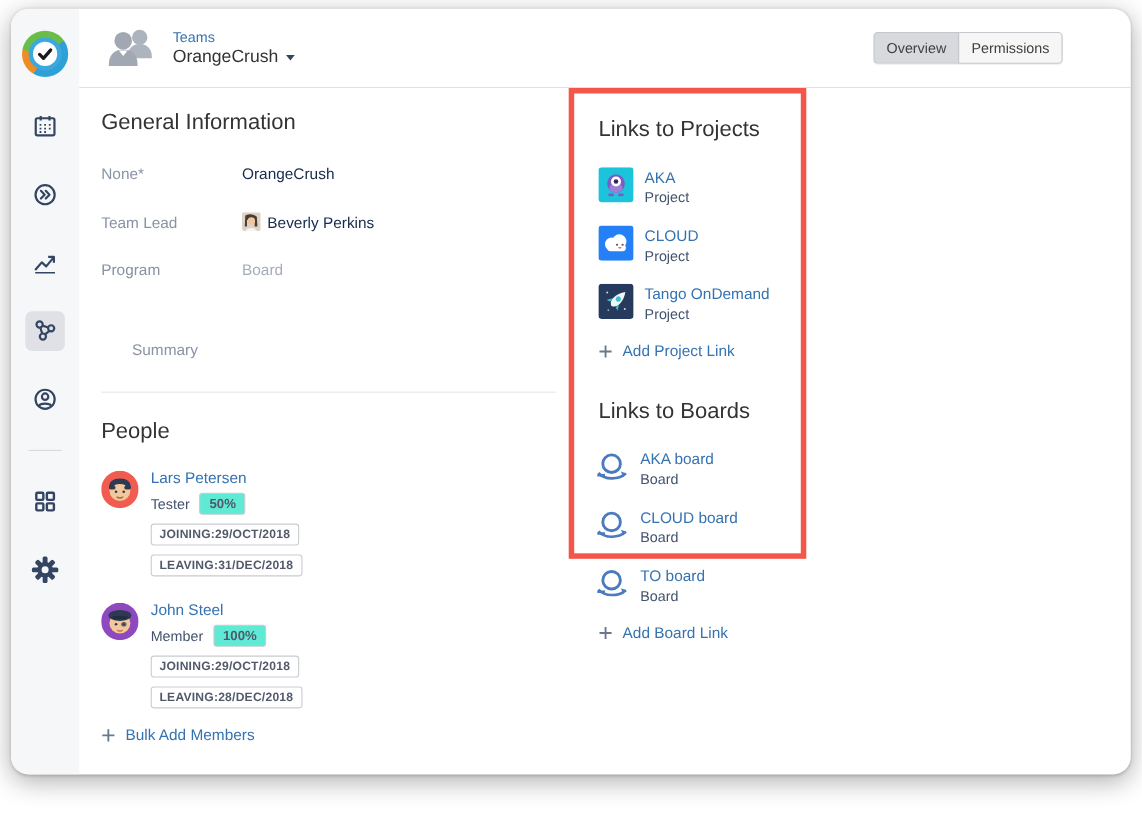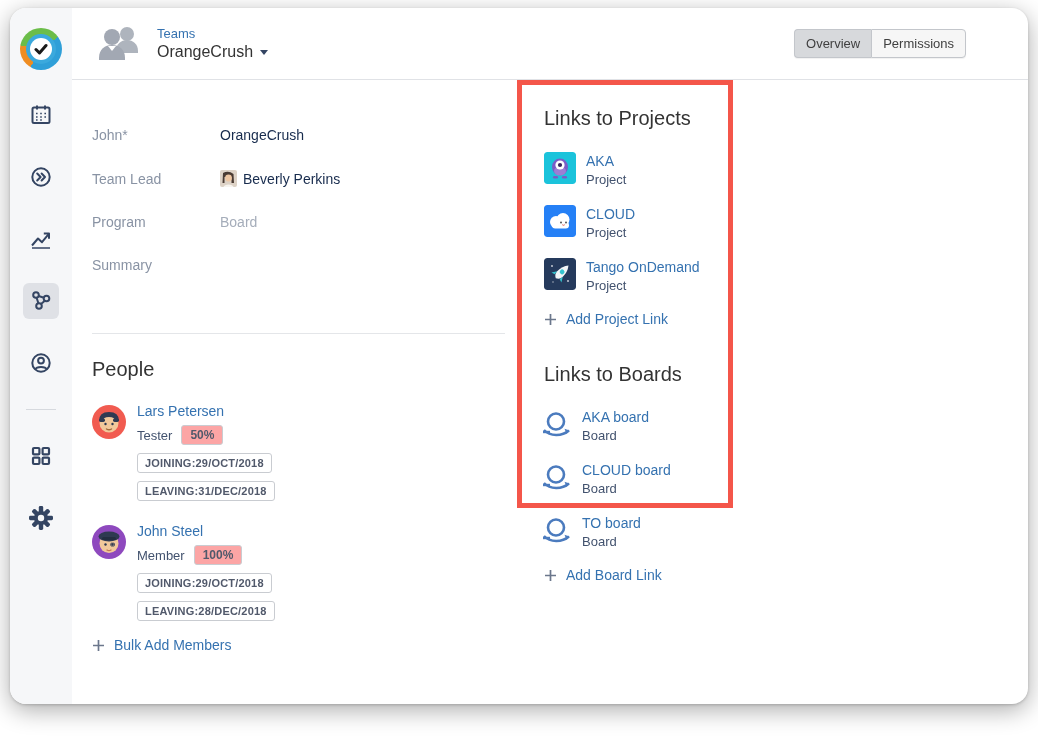--- a/index.html
+++ b/index.html
@@ -47,35 +47,35 @@
   .btn.active { background:#d7d9dc; }
   .btn:first-child { border-radius:4px 0 0 4px; border-right:none; }
   .btn:last-child { border-radius:0 4px 4px 0; }
 
   .content { position:relative; flex:1; }
 
   
   .left-col { position:absolute; left:20px; top:0; width:413px; padding-top:20px; }
   h2.section { font-size:20px; font-weight:500; color:#333; }
   .form-row { display:flex; align-items:center; margin-top:27px; }
-  .form-row.top { align-items:flex-start; }
+  .form-row.top { align-items:flex-end;margin-left:28px; }
   .form-label { width:128px; color:#8993a4; font-size:14px; flex-shrink:0; }
   .form-value { color:#172b4d; font-size:14px; display:flex; align-items:center; gap:6px; }
   .form-value.muted { color:#a5adba; }
   .summary-area { flex:1; min-height:46px; position:relative; cursor:text; }
   .col-divider { border:none; border-top:1px solid #e4e6e9; margin:30px 0 0 0; }
   .people-heading { margin-top:24px; }
 
   .member { display:flex; margin-top:22px; }
   .member-avatar { flex-shrink:0; margin-top:2px; }
   .member-info { margin-left:11px; display:flex; flex-direction:column; align-items:flex-start; }
   .member-name { color:#3572b0; font-size:14px; text-decoration:none; cursor:pointer; }
   .role-line { display:flex; align-items:center; margin-top:6px; gap:9px; }
   .role-label { color:#42526e; font-size:13px; }
-  .chip { border:1px solid #c9ccd1; border-radius:3px; background:#fca5a5; color:#51596b;
+  .chip { border:1px solid #c9ccd1; border-radius:3px; background:#5eead4; color:#51596b;
     font-size:12px; font-weight:bold; padding:2px 8px; }
   .date-chip { border:1px solid #c9ccd1; border-radius:3px; background:#fff; color:#51596b;
     font-size:11px; font-weight:bold; padding:3px 7px; margin-top:8px; letter-spacing:.2px; }
   .add-link-row { display:flex; align-items:center; gap:9px; margin-top:16px; cursor:pointer; }
   .add-link-row.first { margin-top:26px; }
   .add-link { color:#3572b0; font-size:14px; text-decoration:none; }
 
   
   .links-box { position:absolute; left:445px; top:0; width:216px; height:428px;
     border:5px solid #f4564a; padding:22px 10px 0 22px; }
@@ -198,23 +198,24 @@
       <div class="spacer"></div>
       <div class="btn-group">
         <button class="btn active">Overview</button>
         <button class="btn">Permissions</button>
       </div>
     </div>
 
     <div class="content">
 
       <div class="left-col">
+        <h2 class="section">General Information</h2>
 
         <div class="form-row">
-          <div class="form-label">John*</div>
+          <div class="form-label">None*</div>
           <div class="form-value">OrangeCrush</div>
         </div>
 
         <div class="form-row">
           <div class="form-label">Team Lead</div>
           <div class="form-value">
             <svg width="17" height="17" viewBox="0 0 17 17">
               <rect width="17" height="17" rx="2" fill="#ddd2c6"></rect>
               <path d="M3 3 q5.5 -3 10.5 1 l0.5 9 -2.5 0 0-6 -7 0 0 6 -2 0 z" fill="#4a3b33"></path>
               <circle cx="8.5" cy="8" r="3.4" fill="#eec6a2"></circle>

